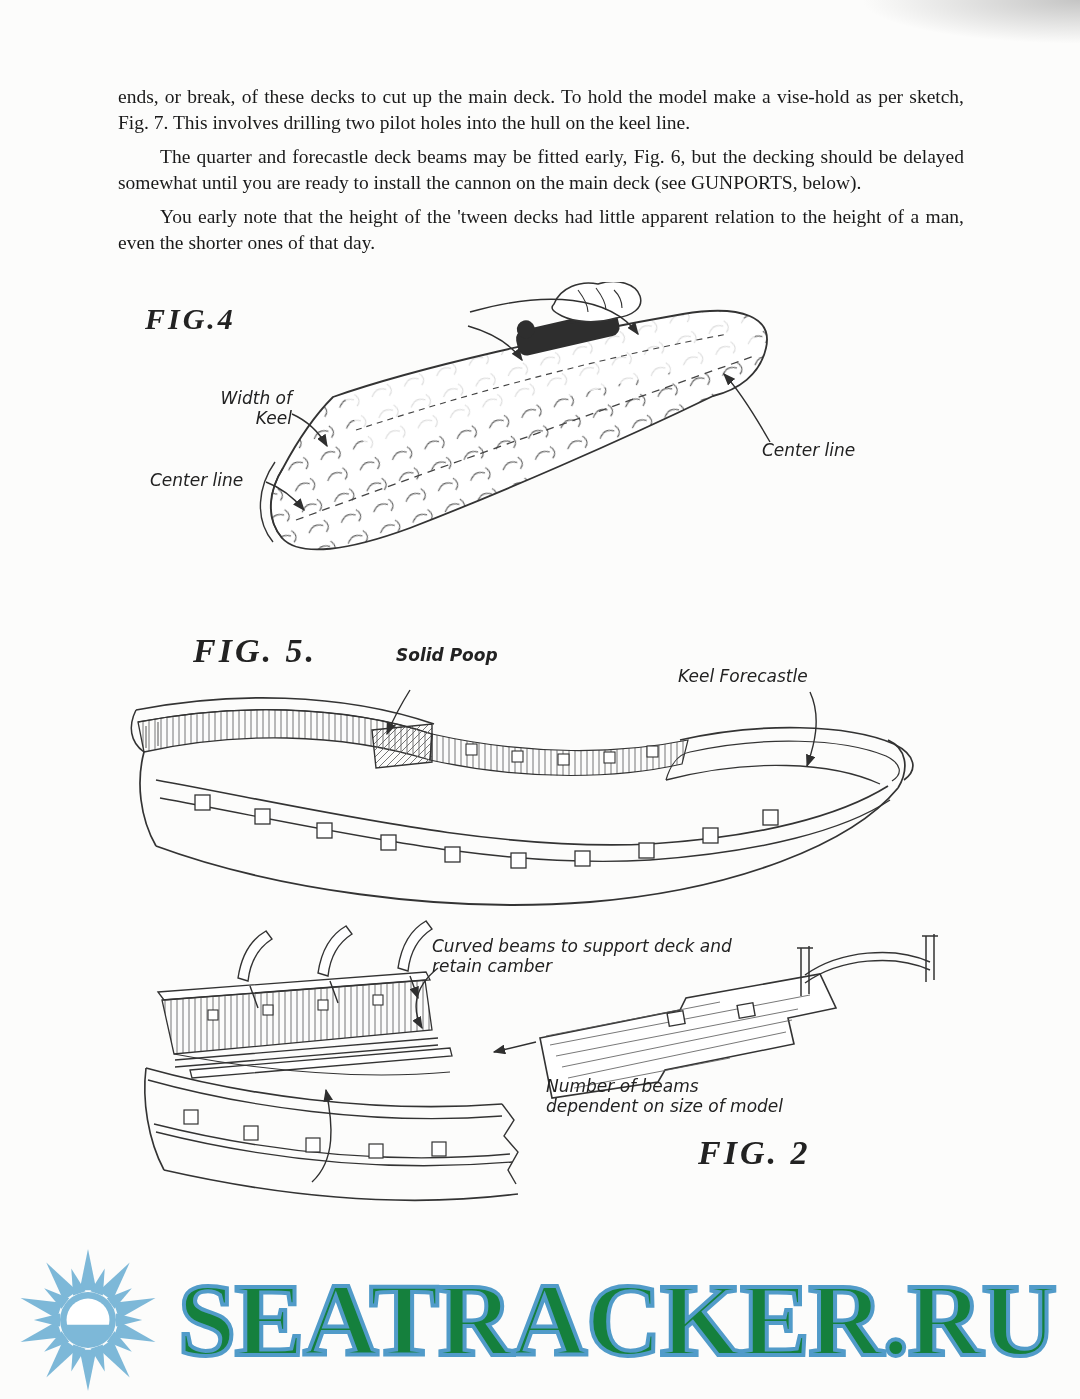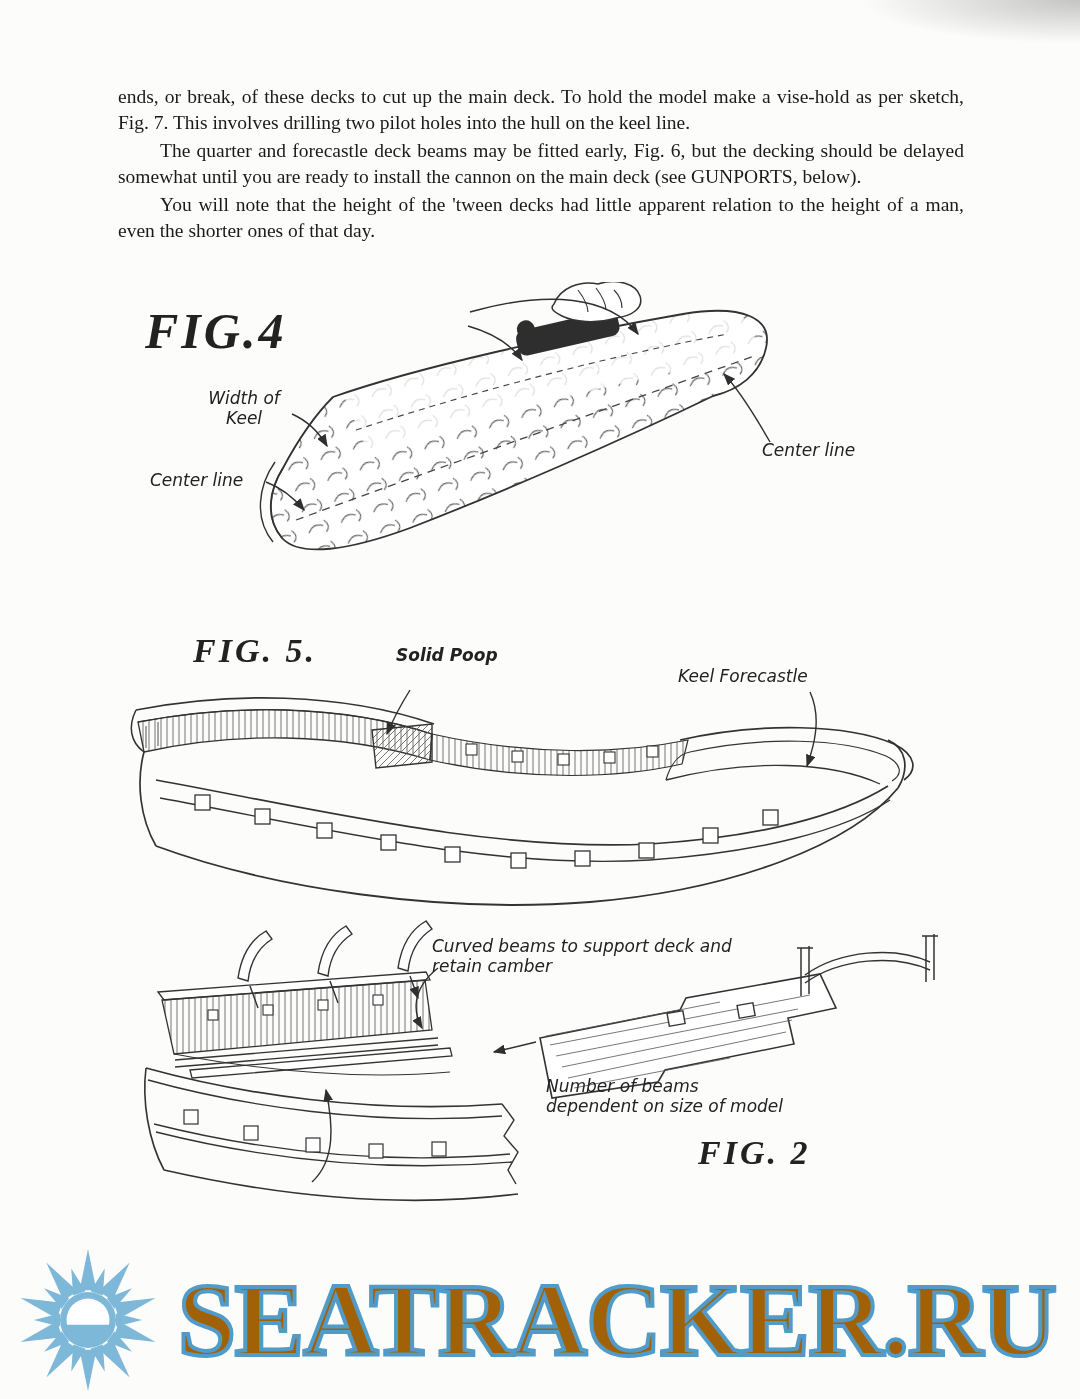--- a/index.html
+++ b/index.html
@@ -7,52 +7,52 @@
         font-family:"Liberation Serif",serif;color:#1a1a1a;}
   .corner-smudge{position:absolute;pointer-events:none;}
   .smudge-left{top:0;left:0;width:150px;height:34px;
 Info    background:radial-gradient(ellipse at 0% 0%,rgba(110,110,110,.38),rgba(110,110,110,0) 70%);}
   .smudge-right{top:0;right:0;width:220px;height:44px;
     background:radial-gradient(ellipse at 100% 0%,rgba(120,120,120,.42),rgba(120,120,120,0) 70%);}
 
   .text-block{position:absolute;left:118px;top:84px;width:846px;
     font-size:19.5px;line-height:26px;text-align:justify;}
   .text-block p{margin:0;}
-  .text-block p.indent{margin-top:2px;text-indent:42px;}
+  .text-block p.indent{margin-top:8px;text-indent:42px;}
 
   .figure{position:absolute;}
   .fig-svg{position:absolute;left:0;top:0;}
   .fig-caption{position:absolute;font-family:"Liberation Serif",serif;font-style:italic;
     font-weight:bold;color:#222;letter-spacing:3px;white-space:nowrap;}
   .annot{position:absolute;font-family:"DejaVu Sans",sans-serif;font-style:italic;
     font-size:17px;line-height:1.18;color:#222;white-space:pre-line;font-weight:500;}
 
   #fig4{left:118px;top:282px;width:840px;height:310px;}
   #fig5{left:110px;top:630px;width:860px;height:300px;}
   #fig6{left:120px;top:920px;width:950px;height:320px;}
 
   .watermark{position:absolute;left:0;top:1244px;width:1080px;height:152px;
     display:flex;align-items:center;}
   .wm-text{flex:1;font-family:"Liberation Serif",serif;font-weight:bold;
     font-size:104px;line-height:150px;letter-spacing:-1px;white-space:nowrap;
-    color:#a16207;-webkit-text-stroke:4px #519bc9;margin-left:6px;}
+    color:#15803d;-webkit-text-stroke:4px #519bc9;margin-left:6px;}
   .sun{width:168px;height:150px;flex:0 0 auto;margin-left:4px;}
 </style>
 </head>
 <body>
 
 <div class="page">
 
   <div class="corner-smudge smudge-left"></div>
   <div class="corner-smudge smudge-right"></div>
 
   <div class="text-block">
     <p>ends, or break, of these decks to cut up the main deck. To hold the model make a vise-hold as per sketch, Fig. 7. This involves drilling two pilot holes into the hull on the keel line.</p>
     <p class="indent">The quarter and forecastle deck beams may be fitted early, Fig. 6, but the decking should be delayed somewhat until you are ready to install the cannon on the main deck (see GUNPORTS, below).</p>
-    <p class="indent">You will note that the height of the 'tween decks had little apparent relation to the height of a man, even the shorter ones of that day.</p>
+    <p class="indent">You early note that the height of the 'tween decks had little apparent relation to the height of a man, even the shorter ones of that day.</p>
   </div>
 
   <div class="figure" id="fig4">
     <svg class="fig-svg" width="840" height="310" viewBox="0 0 840 310">
       <defs>
         <marker id="ah4" markerWidth="9" markerHeight="7" refX="8" refY="3.5" orient="auto">
           <path d="M0,0 L9,3.5 L0,7 Z" fill="#2f2f2f"></path>
         </marker>
         <pattern id="gouge" width="34" height="22" patternUnits="userSpaceOnUse" patternTransform="rotate(-18)">
           <path d="M2,12 q7,-9 16,-3 M20,4 q6,7 -1,12" fill="none" stroke="#5a5a5a" stroke-width="1.1"></path>
@@ -78,22 +78,22 @@
 
       <path d="M436,22 C442,6 462,-2 480,2 C500,-4 518,2 522,14 C526,26 514,34 498,36 C478,42 456,40 444,34 C434,29 432,26 436,22 Z" fill="#ffffff" stroke="#333" stroke-width="1.5"></path>
       <path d="M460,8 C466,16 470,24 470,30 M478,6 C484,14 488,22 488,28 M496,8 C502,14 504,20 504,26" fill="none" stroke="#333" stroke-width="1.1"></path>
 
       <path d="M350,44 C378,52 394,64 404,78" fill="none" stroke="#2f2f2f" stroke-width="1.4" marker-end="url(#ah4)"></path>
       <path d="M352,30 C430,8 492,14 520,52" fill="none" stroke="#2f2f2f" stroke-width="1.4" marker-end="url(#ah4)"></path>
       <path d="M174,132 C192,140 202,152 209,164" fill="none" stroke="#2f2f2f" stroke-width="1.4" marker-end="url(#ah4)"></path>
       <path d="M148,200 C164,206 176,216 186,228" fill="none" stroke="#2f2f2f" stroke-width="1.4" marker-end="url(#ah4)"></path>
       <path d="M652,160 C636,132 621,108 606,92" fill="none" stroke="#2f2f2f" stroke-width="1.4" marker-end="url(#ah4)"></path>
     </svg>
-    <div class="fig-caption" style="left:27px;top:20px;font-size:50px;">FIG.4</div>
-    <div class="annot" style="left:78px;top:106px;width:96px;text-align:center;font-style:italic;">Width of
+    <div class="fig-caption" style="left:27px;top:20px;font-size:30px;">FIG.4</div>
+    <div class="annot" style="left:78px;top:106px;width:96px;text-align:right;font-style:italic;">Width of
 Keel</div>
     <div class="annot" style="left:32px;top:188px;">Center line</div>
     <div class="annot" style="left:644px;top:158px;">Center line</div>
   </div>
 
   <div class="figure" id="fig5">
     <svg class="fig-svg" width="860" height="300" viewBox="0 0 860 300">
       <defs>
         <marker id="ah5" markerWidth="9" markerHeight="7" refX="8" refY="3.5" orient="auto">
           <path d="M0,0 L9,3.5 L0,7 Z" fill="#2f2f2f"></path>

